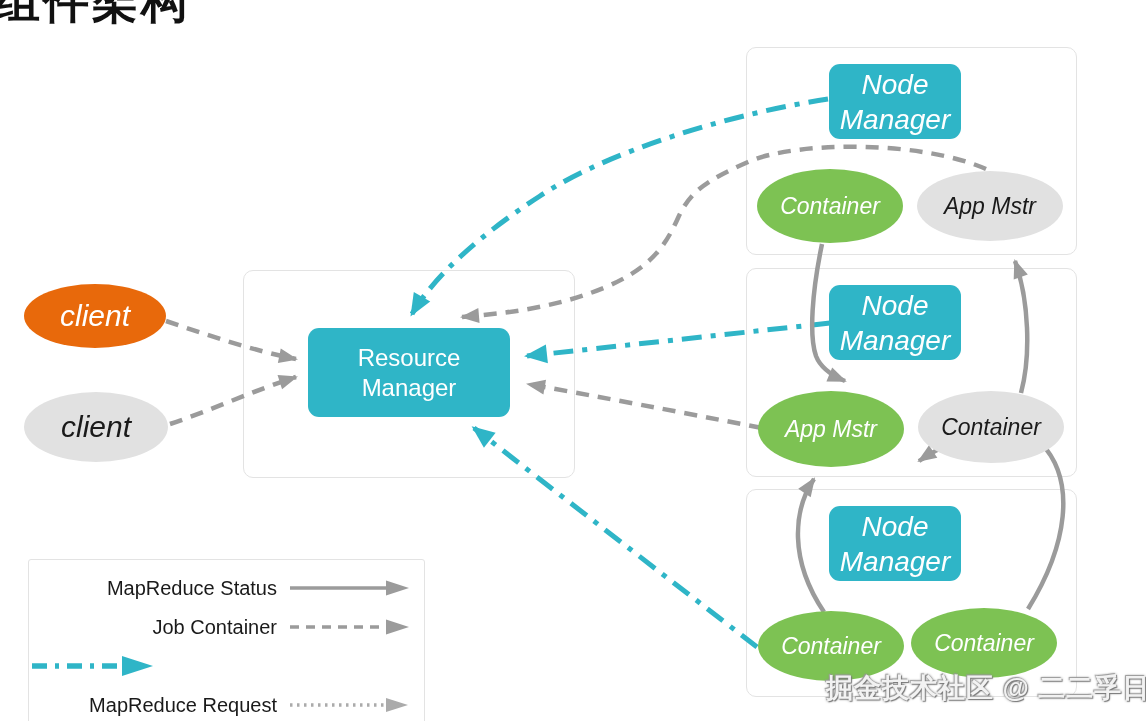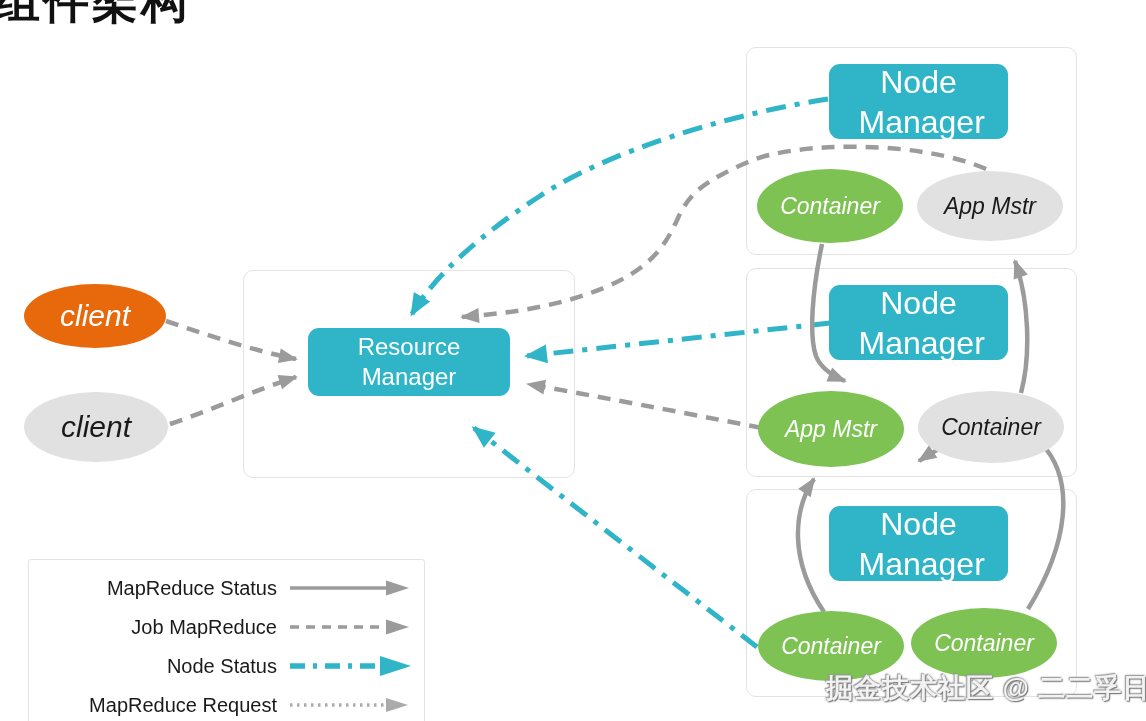--- a/index.html
+++ b/index.html
@@ -38,23 +38,23 @@
   .ln-teal{stroke:var(--teal);stroke-width:5;fill:none;stroke-dasharray:20 9 5 9;}
   .mk-gray{fill:var(--arrow-gray);}
   .mk-teal{fill:var(--teal);}
 
   
   .node{
     position:absolute;z-index:2;display:flex;align-items:center;justify-content:center;
     text-align:center;line-height:1.25;
   }
   .rect-node{background:var(--teal);border-radius:11px;color:#fff;}
-  .rm-box{left:308px;top:328px;width:202px;height:68px;font-size:24px;}
+  .rm-box{left:308px;top:328px;width:202px;height:89px;font-size:24px;}
   .rm-box .inner{width:130px;}
-  .nm-box{width:179px;height:75px;font-size:32px;}
+  .nm-box{width:132px;height:75px;font-size:28px;font-style:italic;}
   .nm-box .inner{width:120px;}
   .nm-1{left:829px;top:64px;}
   .nm-2{left:829px;top:285px;}
   .nm-3{left:829px;top:506px;}
   .ellipse{border-radius:50%;font-size:23px;font-style:italic;}
   .ellipse.green{background:var(--green);color:#fff;}
   .ellipse.gray{background:var(--gray-node);color:var(--text-dark);}
   .ellipse.orange{background:var(--orange);color:#fff;font-size:30px;}
   .el-1l{left:757px;top:169px;width:146px;height:74px;}
   .el-1r{left:917px;top:171px;width:146px;height:70px;}
@@ -163,28 +163,27 @@
 
   <div class="legend">
     <div class="legend-row">
       <div class="legend-label">MapReduce Status</div>
       <svg class="legend-sample" viewBox="0 0 125 22">
         <line x1="3" y1="11" x2="99" y2="11" stroke="#9B9B9B" stroke-width="3.5"></line>
         <polygon points="99,3.5 122,11 99,18.5" fill="#9B9B9B"></polygon>
       </svg>
     </div>
     <div class="legend-row">
-      <div class="legend-label">Job MapReduce</div>
+      <div class="legend-label">Job Container</div>
       <svg class="legend-sample" viewBox="0 0 125 22">
         <line x1="3" y1="11" x2="99" y2="11" stroke="#9B9B9B" stroke-width="3.5" stroke-dasharray="9 7"></line>
         <polygon points="99,3.5 122,11 99,18.5" fill="#9B9B9B"></polygon>
       </svg>
     </div>
     <div class="legend-row">
-      <div class="legend-label">Node Status</div>
       <svg class="legend-sample" viewBox="0 0 125 22">
         <line x1="3" y1="11" x2="93" y2="11" stroke="#2FB5C7" stroke-width="5.5" stroke-dasharray="15 8 4 8"></line>
         <polygon points="93,1 124,11 93,21" fill="#2FB5C7"></polygon>
       </svg>
     </div>
     <div class="legend-row">
       <div class="legend-label">MapReduce Request</div>
       <svg class="legend-sample" viewBox="0 0 125 22">
         <line x1="3" y1="11" x2="99" y2="11" stroke="#ABABAB" stroke-width="3.5" stroke-dasharray="2.5 4.5"></line>
         <polygon points="99,4 121,11 99,18" fill="#ABABAB"></polygon>

